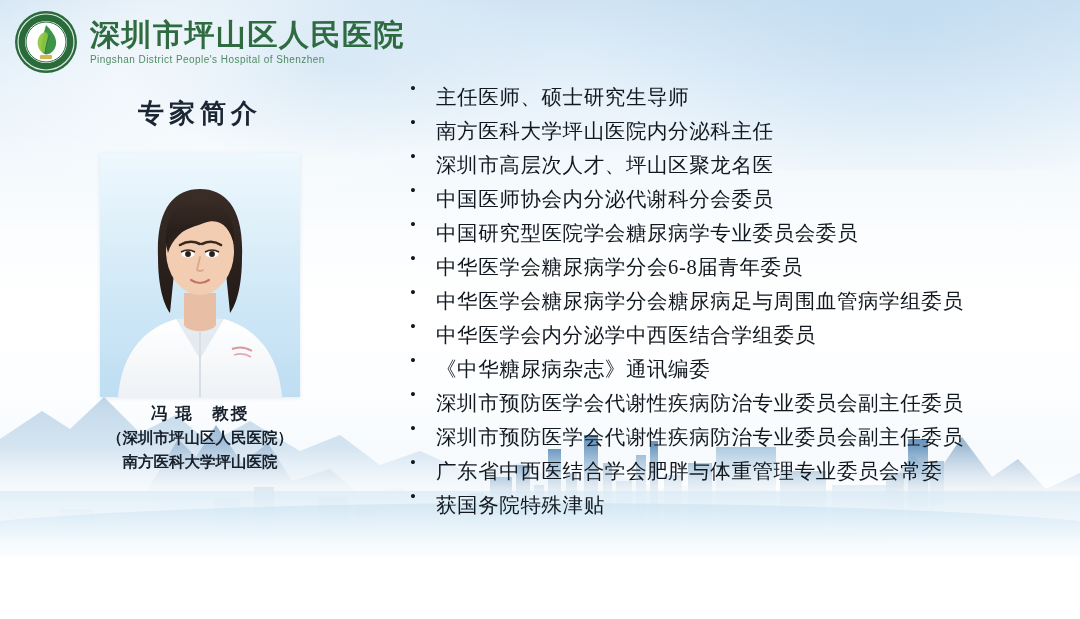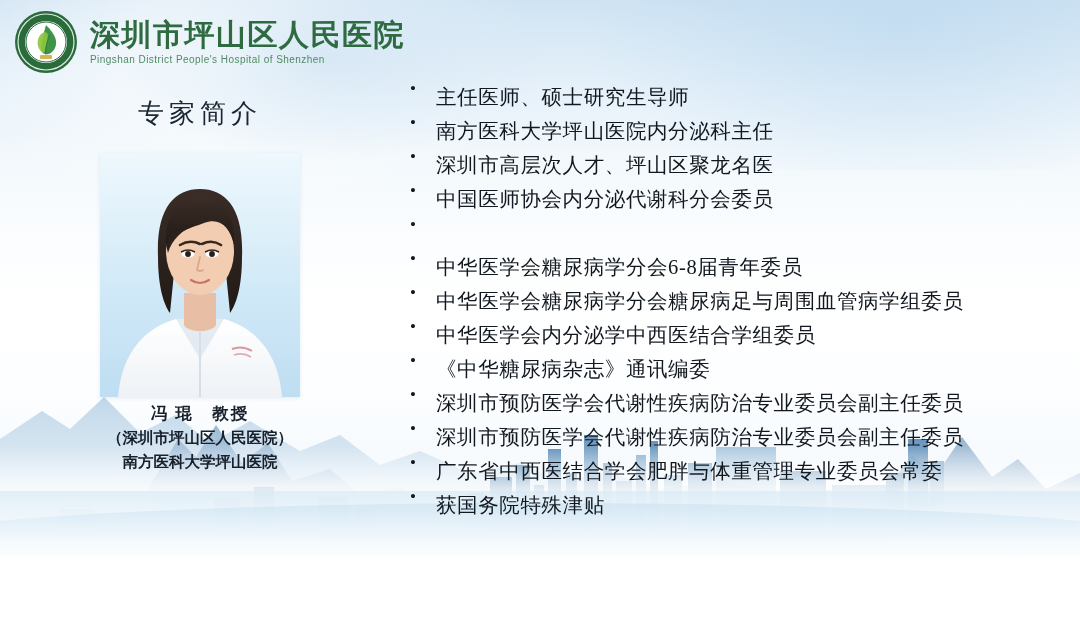--- a/index.html
+++ b/index.html
@@ -73,21 +73,21 @@
   }
   .brand-en {
     font-family:"Liberation Sans", sans-serif;
     font-size:10px; letter-spacing:.45px; color:#4e8b62;
     margin-top:4px; white-space:nowrap;
   }
 
   
   .left-col { position:absolute; left:0; top:96px; width:400px; z-index:15; }
   .section-title {
-    text-align:center; font-size:26px; font-weight:normal; color:#1b2533;
+    text-align:center; font-size:26px; font-weight:bold; color:#1b2533;
     letter-spacing:5px; font-family:"Liberation Serif", serif;
   }
   .photo-frame {
     width:200px; height:244px; margin:22px auto 0;
     overflow:hidden; position:relative;
     background:linear-gradient(to bottom, #eaf5fc 0%, #cfe8f6 55%, #c3e1f3 100%);
     box-shadow:0 1px 4px rgba(90,130,160,.16);
   }
   .caption {
     margin-top:4px; text-align:center; color:#17202c;
@@ -282,20 +282,21 @@
     <div class="bullet">
         <span class="dot">•</span>
         <span class="txt">深圳市高层次人才、坪山区聚龙名医</span>
       </div>
     <div class="bullet">
         <span class="dot">•</span>
         <span class="txt">中国医师协会内分泌代谢科分会委员</span>
       </div>
     <div class="bullet">
         <span class="dot">•</span>
+        <span class="txt">中国研究型医院学会糖尿病学专业委员会委员</span>
       </div>
     <div class="bullet">
         <span class="dot">•</span>
         <span class="txt">中华医学会糖尿病学分会6-8届青年委员</span>
       </div>
     <div class="bullet">
         <span class="dot">•</span>
         <span class="txt">中华医学会糖尿病学分会糖尿病足与周围血管病学组委员</span>
       </div>
     <div class="bullet">

